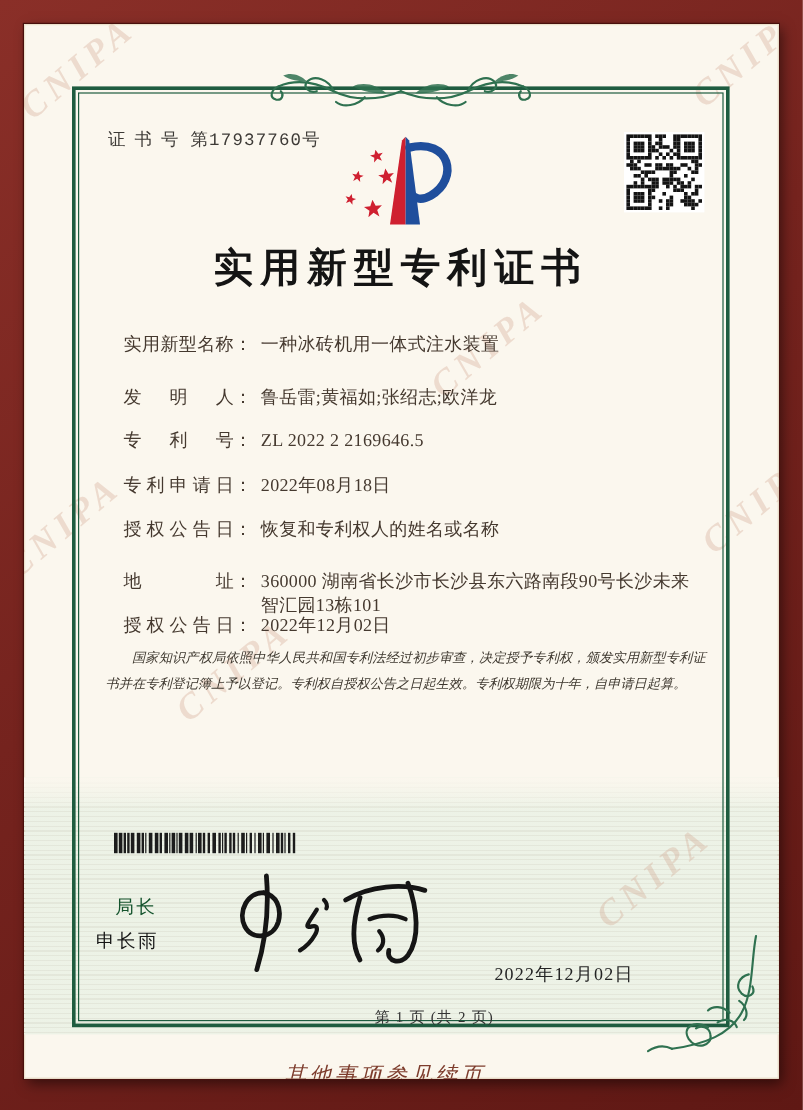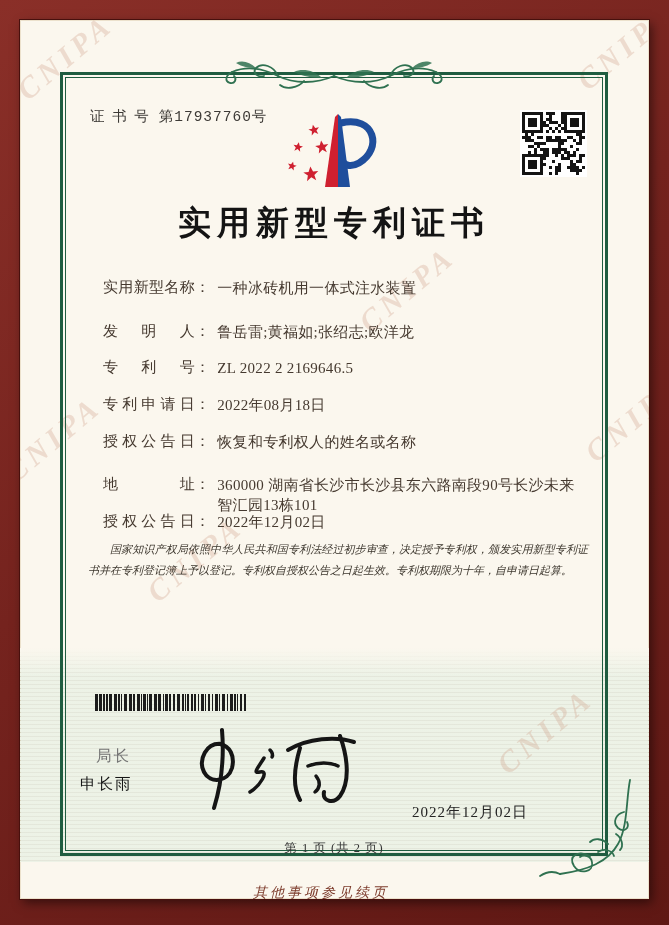--- a/index.html
+++ b/index.html
@@ -46,28 +46,28 @@
   .fcolon{display:inline-block;vertical-align:top;margin-right:7px;}
   .fvalue{display:inline-block;vertical-align:top;max-width:372px;line-height:20px;}
   .pair2{position:absolute;left:250px;top:0;}
   .body-text{
     position:absolute;left:68px;top:519px;width:500px;font-size:11px;line-height:21px;
     color:#3d372e;font-style:italic;text-align:justify;
   }
   .body-text p{margin:0;text-indent:2em;}
   .barcode{position:absolute;left:75px;top:674px;height:17px;display:flex;}
   .barcode i{display:block;background:#1c1c1c;height:100%;}
-  .issuer-title{position:absolute;left:76px;top:726px;font-size:15.5px;color:#737373;letter-spacing:2px;}
+  .issuer-title{position:absolute;left:76px;top:726px;font-size:15.5px;color:#14532d;letter-spacing:2px;}
   .issuer-name{position:absolute;left:60px;top:754px;font-size:15.5px;color:#161616;letter-spacing:2px;}
   .signature{position:absolute;left:168px;top:704px;}
   .date{position:absolute;left:350px;top:783px;width:200px;text-align:center;font-size:15px;color:#242424;letter-spacing:1px;}
-  .page-info{position:absolute;left:40px;top:820px;width:548px;text-align:center;font-size:12.5px;color:#333;letter-spacing:1px;}
+  .page-info{position:absolute;left:40px;top:820px;width:548px;text-align:center;font-size:12.5px;color:#333;letter-spacing:1px;padding-left:28px;}
   .footer-note{
     position:absolute;left:0;top:864px;width:602px;text-align:center;
-    font-size:14px;font-style:italic;color:#7d3c2c;letter-spacing:3px;
+    font-size:18px;font-style:italic;color:#7d3c2c;letter-spacing:3px;
   }
   .orn-stroke{fill:none;stroke:#2f7150;stroke-width:1.8;stroke-linecap:round;}
   .orn-fill{fill:#2f7150;opacity:.85;}
   .sig-stroke{fill:none;stroke:#151515;stroke-linecap:round;stroke-linejoin:round;}
 </style>
 </head>
 <body>
 
 <div class="page">
 

